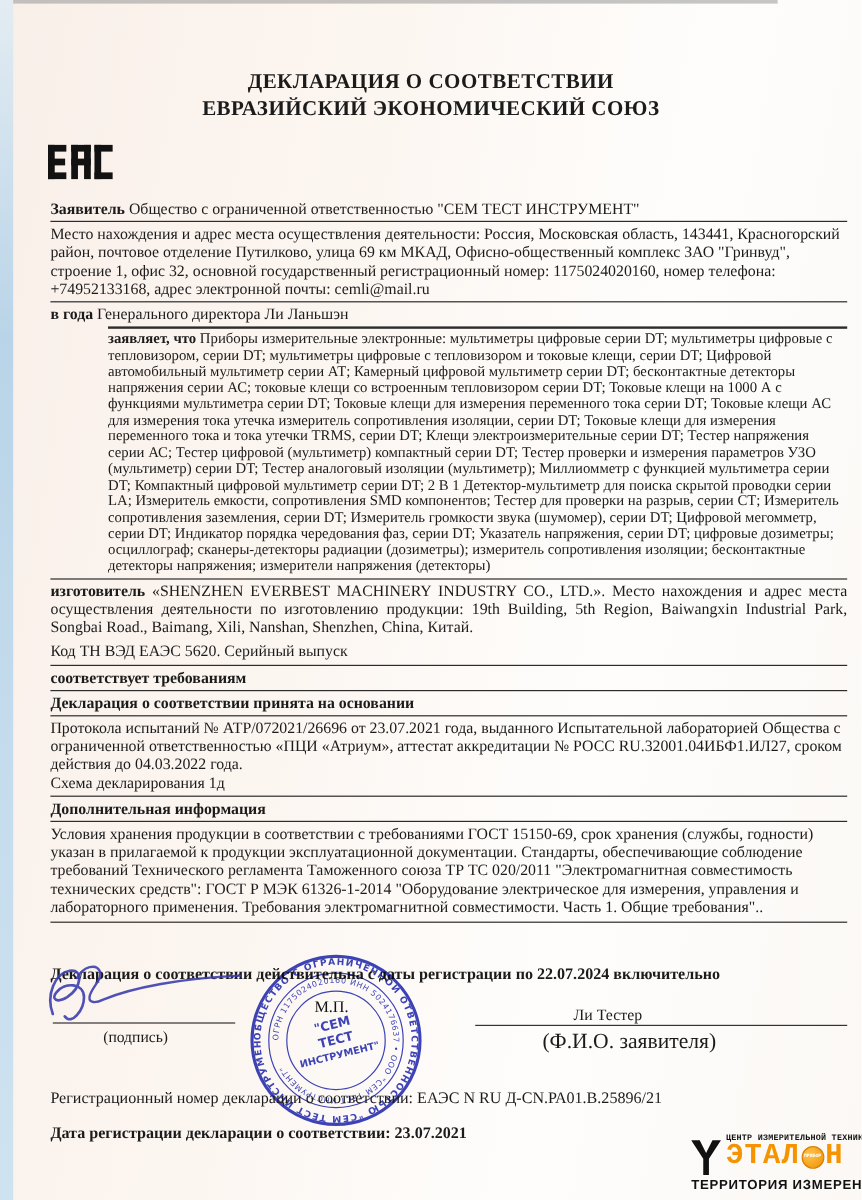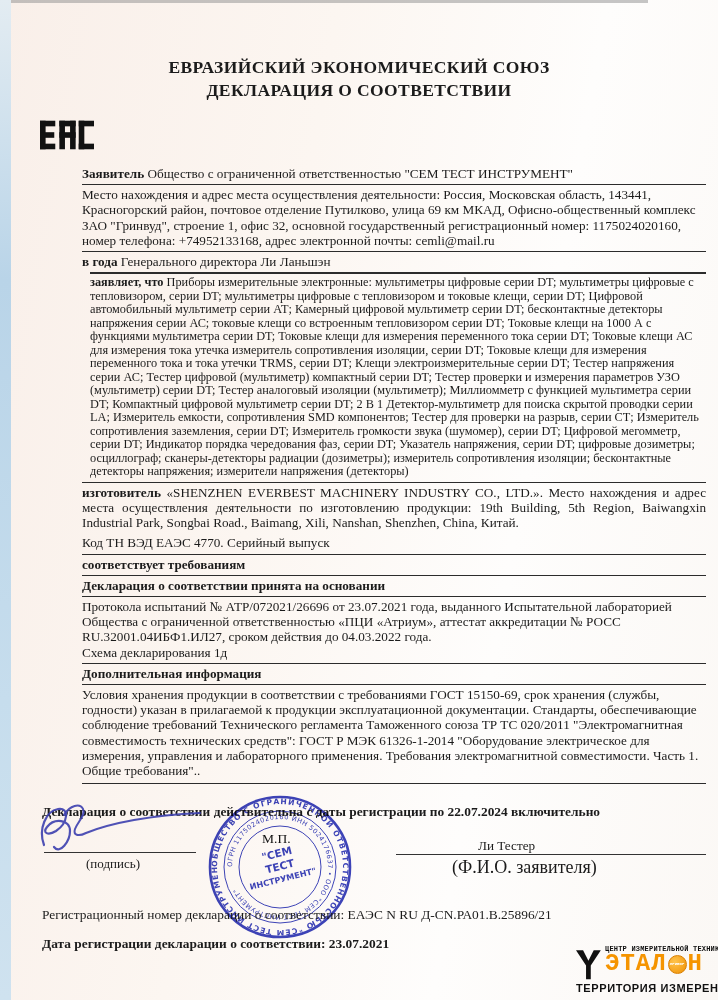--- a/index.html
+++ b/index.html
@@ -7,21 +7,21 @@
     background:linear-gradient(100deg,#f9efe9 0%,#fcf6f1 38%,#fefdfc 68%,#fbf8f5 100%);
     font-family:"Liberation Serif",serif;color:#1b1b1b;}
   .top-edge{position:absolute;top:0;left:0;width:648px;height:3px;background:#8d8d8d;opacity:.5;}
   .left-edge{position:absolute;left:0;top:0;width:11px;height:1000px;
     background:linear-gradient(180deg,#e3ecf2,#b9d4e8 28%,#c6dded 70%,#cfe2ef);}
   .title{position:absolute;top:56px;left:0;right:0;text-align:center;font-weight:bold;
     font-size:17.5px;line-height:23px;letter-spacing:.4px;}
   .eac{position:absolute;left:40px;top:106px;}
   .content{position:absolute;left:42px;top:164px;width:664px;}
   .row{margin:0;padding:2px 0 3px;}
-  .s13{font-size:13.2px;line-height:15.2px;margin-left:40px;}
+  .s13{font-size:13.2px;line-height:15.2px;}
   .declares{font-size:12.3px;line-height:13.5px;}
   .bold{font-weight:bold;}
   .just{text-align:justify;}
   .rl{border-top:1.4px solid #2c2c2c;}
   .thick{border-top-width:2px;margin-left:48px;}
   .btm{border-bottom:1.5px solid #2c2c2c;padding-bottom:5px;}
   .validity{position:absolute;left:42px;top:804px;width:640px;font-weight:bold;font-size:13.4px;}
   .sig{position:absolute;left:30px;top:799px;}
   .sigline{position:absolute;left:44px;top:852px;width:152px;border-top:1.3px solid #333;}
   .sigcap{position:absolute;left:86px;top:856px;font-size:13px;}
@@ -46,22 +46,22 @@
   svg text{font-family:"DejaVu Sans",sans-serif;}
 </style>
 </head>
 <body>
 
 <div class="page">
   <div class="top-edge"></div>
   <div class="left-edge"></div>
 
   <div class="title">
+    <div>ДЕКЛАРАЦИЯ О СООТВЕТСТВИИ</div>
     <div>ЕВРАЗИЙСКИЙ ЭКОНОМИЧЕСКИЙ СОЮЗ</div>
-    <div>ДЕКЛАРАЦИЯ О СООТВЕТСТВИИ</div>
   </div>
 
   <svg class="eac" width="54" height="58" viewBox="0 0 106 56">
     <g fill="#121212">
       <rect x="0" y="0" width="11" height="56"></rect>
         <rect x="0" y="0" width="30" height="11"></rect>
       <rect x="0" y="22.5" width="28" height="11"></rect>
         <rect x="0" y="45" width="30" height="11"></rect>
       <rect x="38" y="0" width="11" height="56"></rect>
         <rect x="59" y="0" width="11" height="56"></rect>
@@ -72,21 +72,21 @@
       <rect x="76" y="45" width="30" height="11"></rect>
     </g>
   </svg>
 
   <div class="content">
     <p class="row s13"><b>Заявитель</b> <span>Общество с ограниченной ответственностью "СЕМ ТЕСТ ИНСТРУМЕНТ"</span></p>
     <p class="row s13 rl">Место нахождения и адрес места осуществления деятельности: Россия, Московская область, 143441, Красногорский район, почтовое отделение Путилково, улица 69 км МКАД, Офисно-общественный комплекс ЗАО "Гринвуд", строение 1, офис 32, основной государственный регистрационный номер: 1175024020160, номер телефона: +74952133168, адрес электронной почты: cemli@mail.ru</p>
     <p class="row s13 rl"><b>в года</b> <span>Генерального директора Ли Ланьшэн</span></p>
     <p class="row declares rl thick"><b>заявляет, что</b> <span>Приборы измерительные электронные: мультиметры цифровые серии DT; мультиметры цифровые с тепловизором, серии DT; мультиметры цифровые с тепловизором и токовые клещи, серии DT; Цифровой автомобильный мультиметр серии АТ; Камерный цифровой мультиметр серии DT; бесконтактные детекторы напряжения серии АС; токовые клещи со встроенным тепловизором серии DT; Токовые клещи на 1000 А с функциями мультиметра серии DT; Токовые клещи для измерения переменного тока серии DT; Токовые клещи АС для измерения тока утечка измеритель сопротивления изоляции, серии DT; Токовые клещи для измерения переменного тока и тока утечки TRMS, серии DT; Клещи электроизмерительные серии DT; Тестер напряжения серии АС; Тестер цифровой (мультиметр) компактный серии DT; Тестер проверки и измерения параметров УЗО (мультиметр) серии DT; Тестер аналоговый изоляции (мультиметр); Миллиомметр с функцией мультиметра серии DT; Компактный цифровой мультиметр серии DT; 2 В 1 Детектор-мультиметр для поиска скрытой проводки серии LA; Измеритель емкости, сопротивления SMD компонентов; Тестер для проверки на разрыв, серии СТ; Измеритель сопротивления заземления, серии DT; Измеритель громкости звука (шумомер), серии DT; Цифровой мегомметр, серии DT; Индикатор порядка чередования фаз, серии DT; Указатель напряжения, серии DT; цифровые дозиметры; осциллограф; сканеры-детекторы радиации (дозиметры); измеритель сопротивления изоляции; бесконтактные детекторы напряжения;  измерители напряжения (детекторы)</span></p>
     <p class="row s13 rl just"><b>изготовитель</b> <span>«SHENZHEN EVERBEST MACHINERY INDUSTRY CO., LTD.». Место нахождения и адрес места осуществления деятельности по изготовлению продукции: 19th Building, 5th Region, Baiwangxin Industrial Park, Songbai Road., Baimang, Xili, Nanshan, Shenzhen, China, Китай.</span></p>
-    <p class="row s13">Код ТН ВЭД ЕАЭС 4770. Серийный выпуск</p>
+    <p class="row s13">Код ТН ВЭД ЕАЭС 5620. Серийный выпуск</p>
     <p class="row s13 rl bold">соответствует требованиям</p>
     <p class="row s13 rl bold">Декларация о соответствии принята на основании</p>
     <p class="row s13 rl"><span>Протокола испытаний № АТР/072021/26696 от 23.07.2021 года, выданного Испытательной лабораторией Общества с ограниченной ответственностью «ПЦИ «Атриум», аттестат аккредитации № РОСС RU.32001.04ИБФ1.ИЛ27, сроком действия до 04.03.2022 года.</span><br><span>Схема декларирования 1д</span></p>
     <p class="row s13 rl bold">Дополнительная информация</p>
     <p class="row s13 rl btm">Условия хранения продукции в соответствии с требованиями ГОСТ 15150-69, срок хранения (службы, годности) указан в прилагаемой к продукции эксплуатационной документации. Стандарты, обеспечивающие соблюдение требований Технического регламента Таможенного союза ТР ТС 020/2011 "Электромагнитная совместимость технических средств": ГОСТ Р МЭК 61326-1-2014 "Оборудование электрическое для измерения, управления и лабораторного применения. Требования электромагнитной совместимости. Часть 1. Общие требования"..</p>
   </div>
 
   <div class="validity">Декларация о соответствии  действительна с даты регистрации по 22.07.2024 включительно</div>
 
   <div class="mp">М.П.</div>

